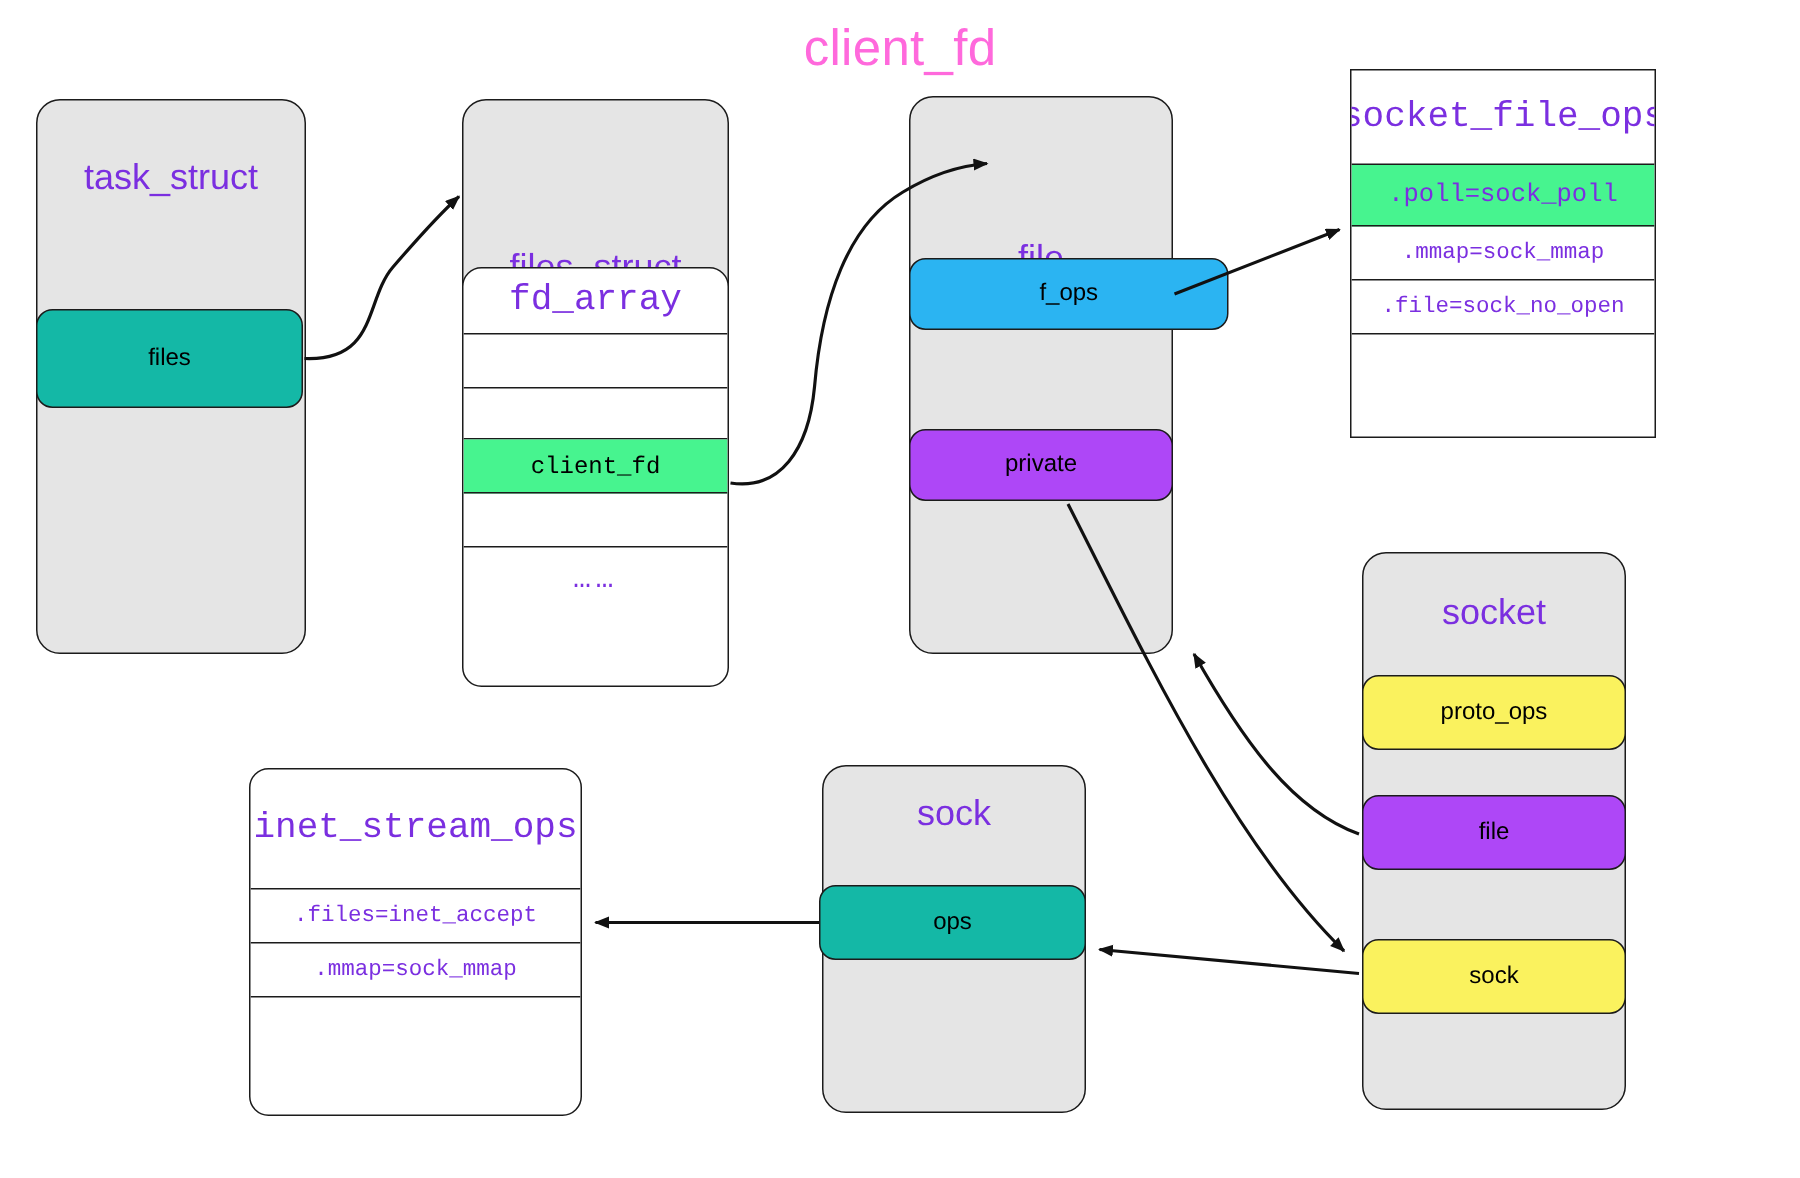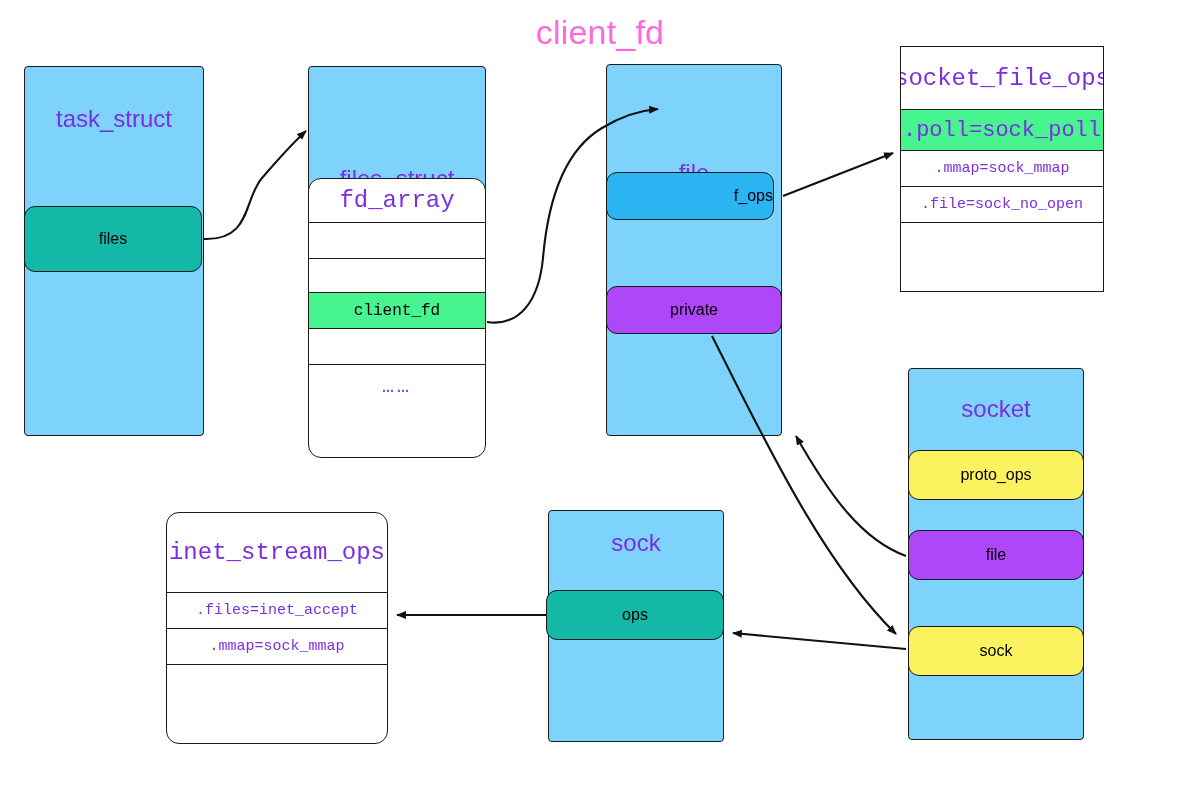--- a/index.html
+++ b/index.html
@@ -5,43 +5,43 @@
   html,body{margin:0;padding:0;background:#ffffff;}
   body{width:1200px;height:785px;position:relative;overflow:hidden;
        font-family:"Liberation Sans","DejaVu Sans",sans-serif;}
   #stage{position:absolute;left:0;top:0;width:1200px;height:785px;}
   svg.edges{position:absolute;left:0;top:0;width:1200px;height:785px;pointer-events:none;}
 
   .title{position:absolute;left:0;top:12px;width:1200px;text-align:center;
          color:#ff69dc;font-size:34px;line-height:40px;letter-spacing:.2px;}
 
   
-  .node{position:absolute;box-sizing:border-box;background:#7dd3fc;
-        border:1.6px solid #1b1b1b;border-radius:4px;}
+  .node{position:absolute;box-sizing:border-box;background:#e5e5e5;
+        border:1.6px solid #1b1b1b;border-radius:16px;}
   .nodeTitle{position:absolute;left:0;width:100%;text-align:center;
              color:#7b2fe0;font-size:24px;line-height:28px;}
 
   
   .slot{position:absolute;box-sizing:border-box;border:1.6px solid #1b1b1b;
         border-radius:11px;display:flex;align-items:center;justify-content:center;
         color:#000000;font-size:16px;}
   .cyan{background:#14b8a6;}
   .blue{background:#2bb4f2;}
   .purple{background:#ae47f7;}
   .yellow{background:#faf25e;}
 
   
   .tbl{position:absolute;box-sizing:border-box;background:#fff;
        border:1.6px solid #1b1b1b;overflow:hidden;}
   .tbl.round{border-radius:13px;}
   .trow{box-sizing:border-box;width:100%;display:flex;align-items:center;
         justify-content:center;border-bottom:1.6px solid #1b1b1b;font-family:Liberation Mono, monospace;}
   .trow:last-child{border-bottom:none;}
   .trow.hdr{color:#7b2fe0;font-size:24px;}
-  .trow.big{color:#7b2fe0;font-size:22px;background:#47f48f;}
+  .trow.big{color:#7b2fe0;font-size:17px;background:#47f48f;}
   .trow.sm{color:#7b2fe0;font-size:15px;}
   .trow.dots{color:#7b2fe0;font-size:20px;letter-spacing:3px;}
   .trow.plain{color:#000;font-size:16px;}
 </style>
 </head>
 <body>
 
 <div id="stage">
 
   <div class="title">client_fd</div>
@@ -62,21 +62,21 @@
     <div class="trow plain" style="height:36px;"></div>
     <div class="trow plain" style="height:34px;"></div>
     <div class="trow plain" style="height:36px;background:#47f48f;">client_fd</div>
     <div class="trow plain" style="height:36px;"></div>
     <div class="trow dots" style="height:42px;">……</div>
   </div>
 
   <div class="node" style="left:606px;top:64px;width:176px;height:372px;">
     <div class="nodeTitle" style="top:94px;">file</div>
   </div>
-  <div class="slot blue" style="left:606px;top:172px;width:168px;height:48px;justify-content:flex-end;">
+  <div class="slot blue" style="left:606px;top:172px;width:213px;height:48px;">
     <span>f_ops</span>
   </div>
   <div class="slot purple" style="left:606px;top:286px;width:176px;height:48px;">
     <span>private</span>
   </div>
 
   <div class="tbl" style="left:900px;top:46px;width:204px;height:246px;">
     <div class="trow hdr" style="height:63px;">socket_file_ops</div>
     <div class="trow big" style="height:41px;">.poll=sock_poll</div>
     <div class="trow sm" style="height:36px;">.mmap=sock_mmap</div>

